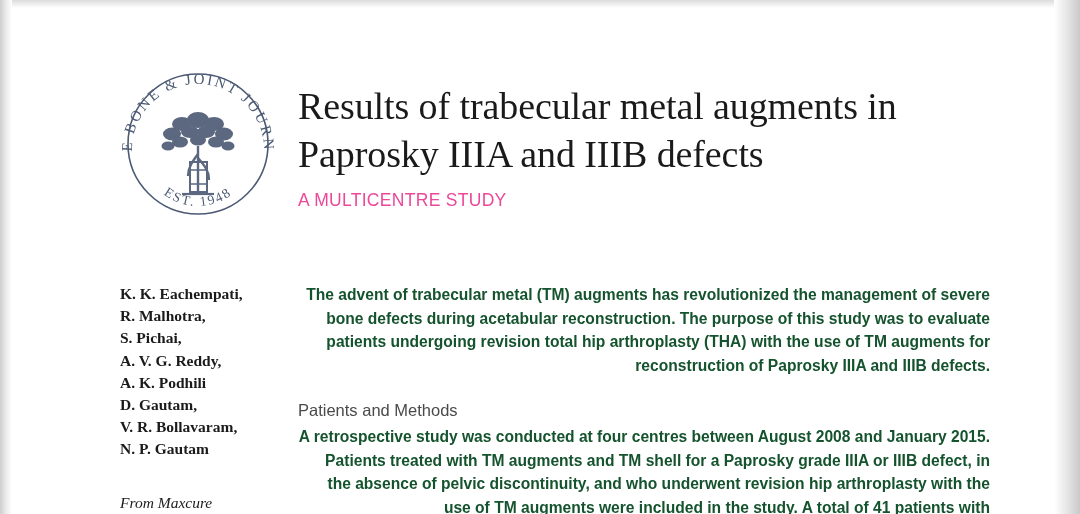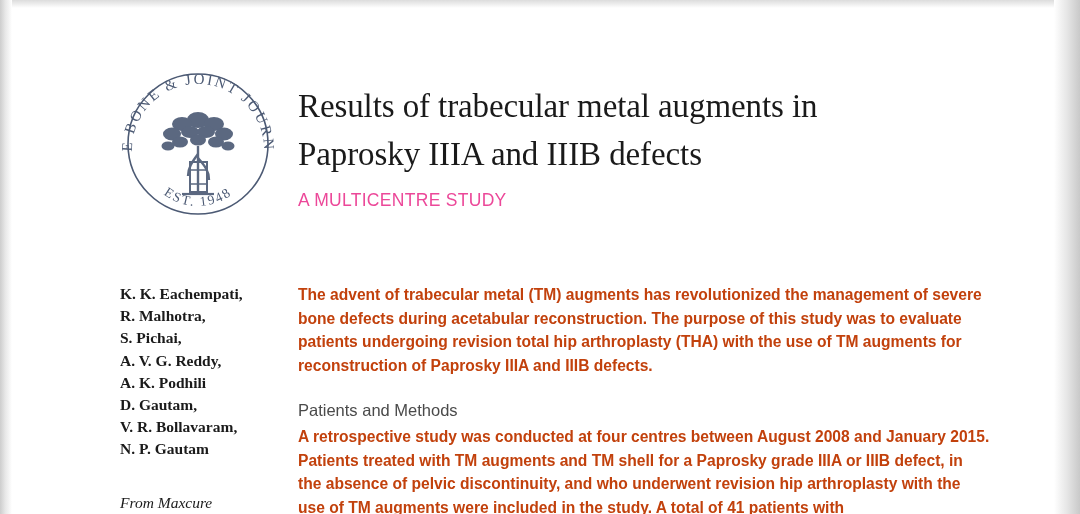--- a/index.html
+++ b/index.html
@@ -67,21 +67,21 @@
   .kicker .sq {
     display: inline-block;
     width: 12px;
     height: 12px;
     background: #231f20;
     margin-right: 9px;
     vertical-align: 1px;
   }
   .title {
     font-family: "Liberation Serif", serif;
-    font-size: 33px;
+    font-size: 38px;
     line-height: 40px;
     color: #1a1a1a;
     margin-top: 14px;
     letter-spacing: -0.1px;
   }
   .title .l2 { display: block; margin-top: 8px; }
   .subtitle {
     font-family: "Liberation Sans", sans-serif;
     font-size: 17.5px;
     color: #ec4899;
@@ -126,21 +126,22 @@
     font-size: 16.5px;
     color: #4a4a4a;
     margin-bottom: 5px;
   }
   .sec-head.second { margin-top: 24px; }
   .para {
     font-family: "Liberation Sans", sans-serif;
     font-weight: bold;
     font-size: 15.6px;
     line-height: 23.5px;
-    color: #c2410c;
+    color: #14532d;
+    text-align: right;
   }
 </style>
 </head>
 <body>
 
 <div class="page">
 
   <div class="edge-top"></div>
   <div class="edge-left"></div>
   <div class="edge-right"></div>

